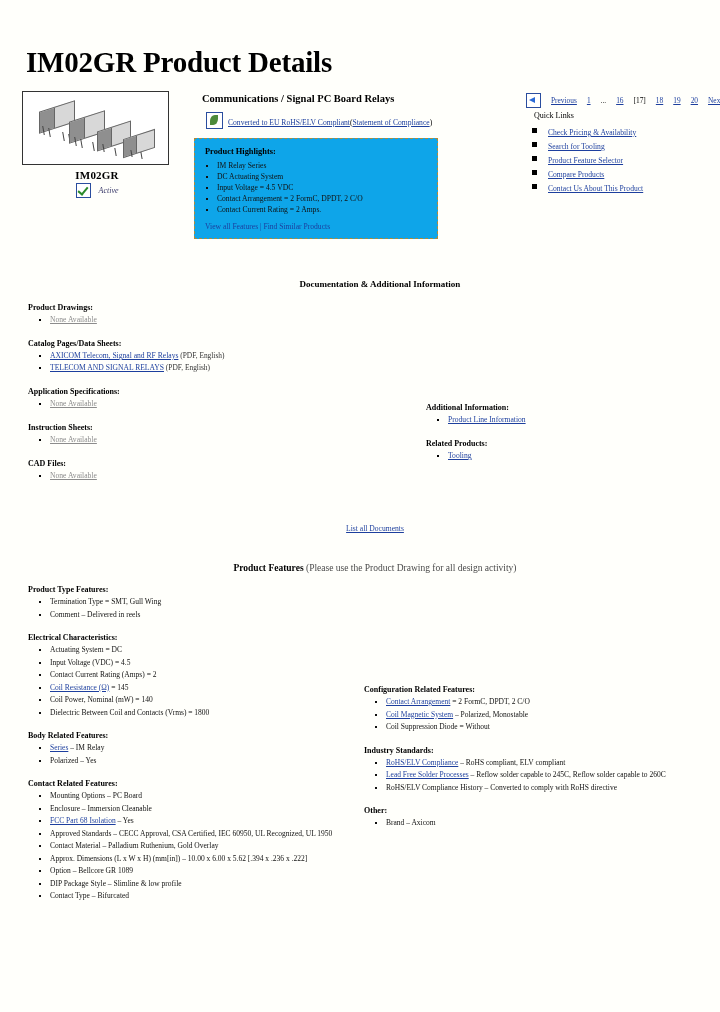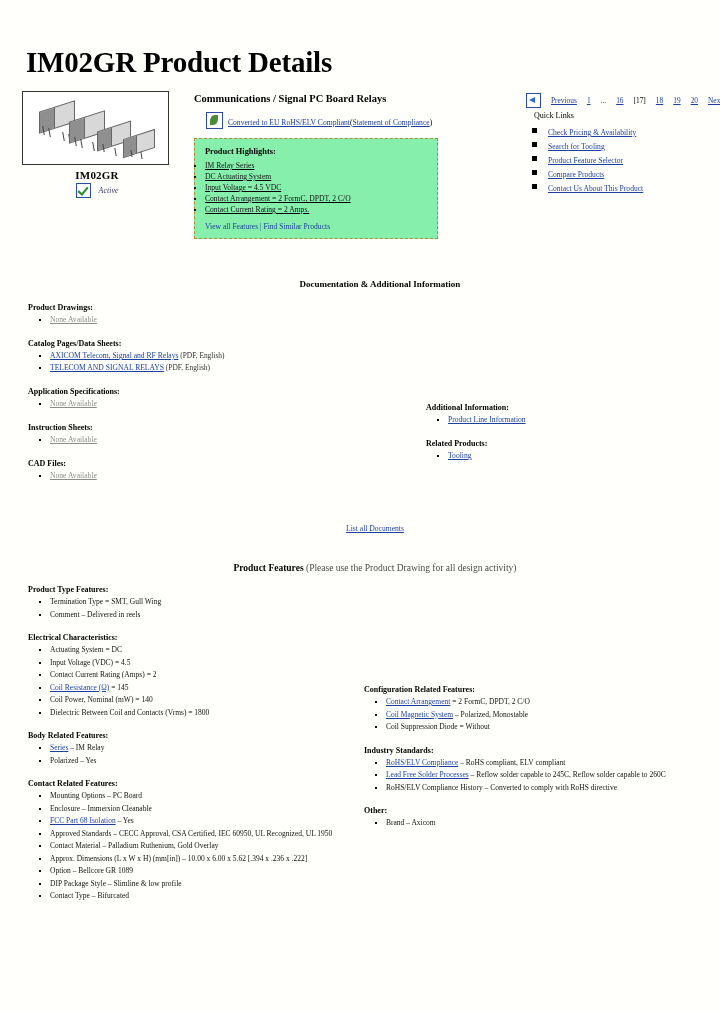--- a/index.html
+++ b/index.html
@@ -103,21 +103,21 @@
   }
   
   .center-col {
     flex: 1 1 auto;
     padding-left: 22px;
     padding-top: 2px;
   }
   .section-heading {
     font-size: 10.5px;
     font-weight: bold;
-    margin: 0 0 7px 0;
+    margin: 0 0 7px 8px;
   }
   .compliance-row {
     display: flex;
     align-items: center;
     gap: 5px;
     margin: 0 0 9px 12px;
   }
   .leaf-icon {
     width: 15px; height: 15px;
     border: 1px solid #2a4d9e;
@@ -143,32 +143,31 @@
     color: #1d3f9e;
     text-decoration: none;
     font-size: 7.6px;
   }
   .paren { font-size: 7.6px; color: #000; }
 
   .highlights-box {
     border: 1px dashed #b08a3a;
     padding: 8px 10px 7px 10px;
     width: 222px;
-    background: #86efac;
+    background: #0ea5e9;
   }
   .highlights-title {
     font-size: 8.4px;
     font-weight: bold;
     margin-bottom: 4px;
   }
   ul.hl {
-    margin: 0 0 0 0;
+    margin: 0 0 0 12px;
     padding: 0;
     list-style: square;
-    text-decoration: underline;
   }
   ul.hl li {
     font-size: 7.6px;
     line-height: 11px;
     color: #111;
   }
   .hl-links {
     margin-top: 7px;
     font-size: 7.6px;
   }

